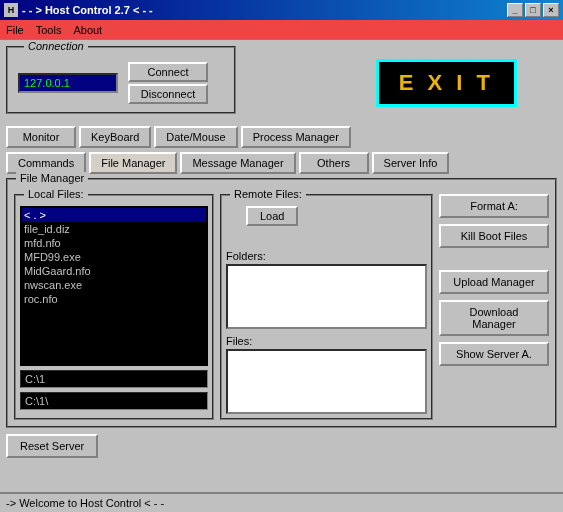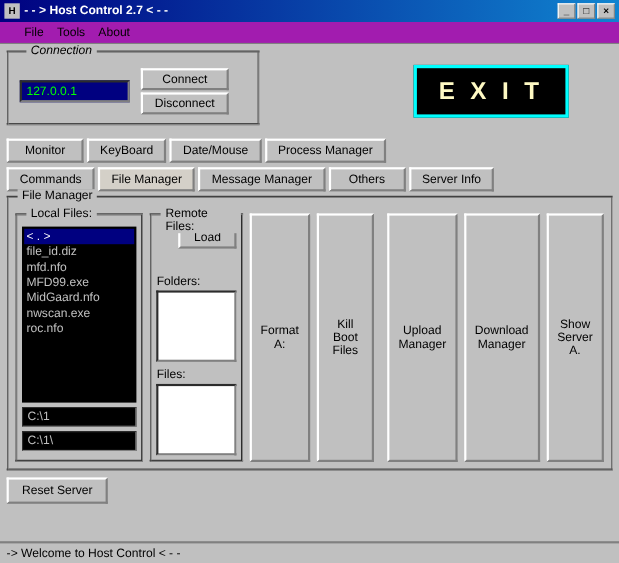--- a/index.html
+++ b/index.html
@@ -46,25 +46,25 @@
       border: 1px solid;
       border-color: #ffffff #808080 #808080 #ffffff;
       display: flex;
       align-items: center;
       justify-content: center;
       font-size: 9px;
       color: black;
       cursor: pointer;
     }
     .menu-bar {
-      background: #a21caf;
+      background: #ef4444;
       height: 20px;
       display: flex;
       align-items: center;
-      padding: 0 16px;
+      padding: 0 0;
       border-bottom: 1px solid #808080;
       text-align: center;
     }
     .menu-item {
       padding: 2px 6px;
       cursor: pointer;
       font-size: 11px;
     }
     .main-content {
       background: #c0c0c0;
@@ -97,21 +97,21 @@
       border: 2px inset #808080;
       width: 100px;
       height: 20px;
       font-size: 11px;
       padding: 2px 4px;
       color: #00ff00;
       background-color: #000080;
     }
     .exit-btn {
       background: black;
-      color: #fef9c3;
+      color: #eab308;
       font-size: 22px;
       font-weight: bold;
       border: 3px solid #00ffff;
       padding: 8px 20px;
       cursor: pointer;
       letter-spacing: 4px;
       margin-left: auto;
     }
     .top-row {
       display: flex;
@@ -233,21 +233,21 @@
       margin-bottom: 2px;
     }
     .files-box {
       background: white;
       border: 2px inset #808080;
       width: 100%;
       height: 65px;
     }
     .right-buttons {
       display: flex;
-      flex-direction: row;
+      flex-direction: column;
       gap: 6px;
       min-width: 110px;
     }
     .right-btn {
       background: #c0c0c0;
       border: 2px solid;
       border-color: #ffffff #808080 #808080 #ffffff;
       padding: 4px 8px;
       font-size: 11px;
       cursor: pointer;

